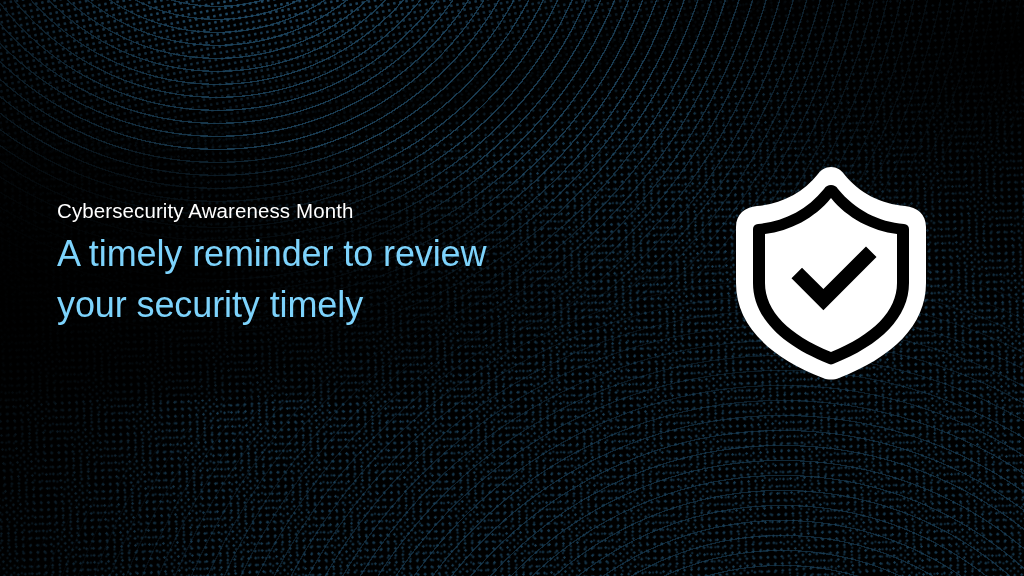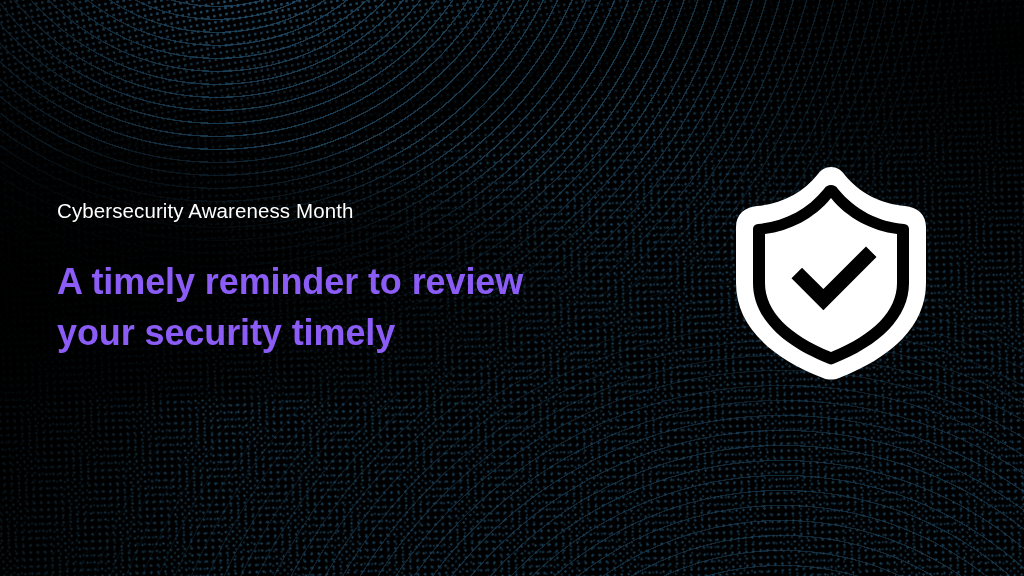--- a/index.html
+++ b/index.html
@@ -129,24 +129,24 @@
   .eyebrow {
     color: #ffffff;
     font-size: 20.5px;
     font-weight: 500;
     letter-spacing: .1px;
     line-height: 1.2;
     white-space: nowrap;
   }
 
   .headline {
-    margin-top: 32px;
-    color: #8b5cf6;
+    margin-top: 4px;
+    color: #7dd3fc;
     font-size: 36px;
-    font-weight: 700;
+    font-weight: 400;
     line-height: 51px;
     letter-spacing: -.1px;
   }
   .headline .hl-line { display:block; white-space: nowrap; }
 
   
   .shield-wrap {
     position: absolute;
     left: 733px;
     top: 165px;

